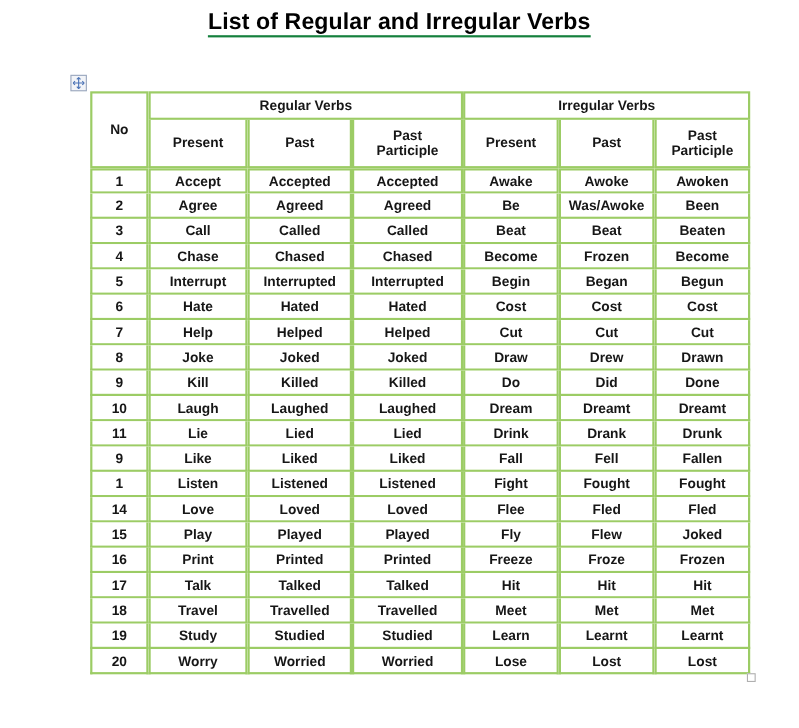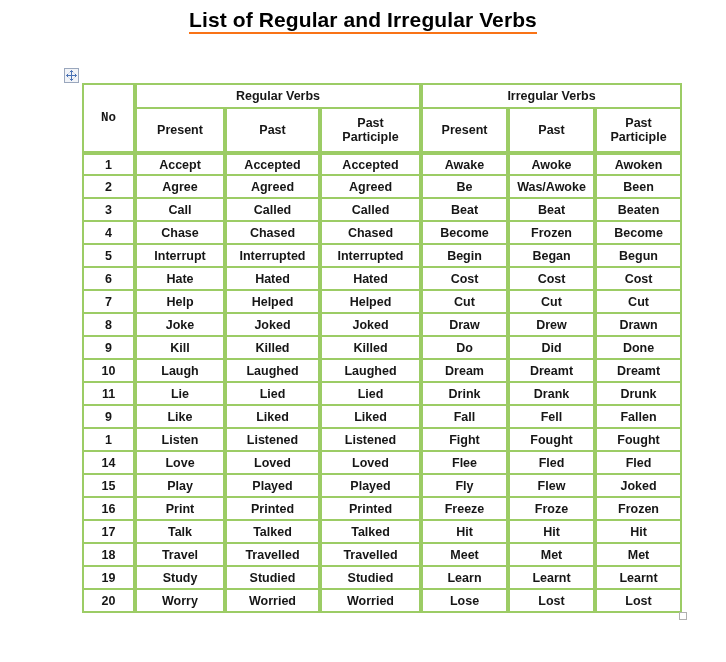--- a/index.html
+++ b/index.html
@@ -20,21 +20,21 @@
     left: 0;
     top: 8px;
     width: 726px;
     text-align: center;
     font-size: 21px;
     font-weight: bold;
     color: #000000;
     letter-spacing: 0.1px;
   }
   #page-title span {
-    border-bottom: 2px solid #f97316;
+    border-bottom: 2px solid #15803d;
     padding-bottom: 1px;
   }
 
   
   #move-handle {
     position: absolute;
     left: 64px;
     top: 68px;
     width: 15px;
     height: 15px;
@@ -93,21 +93,20 @@
 
   th.group-head {
     background: #f6c79c;
     height: 26px;
     font-size: 13px;
   }
   th.no-head {
     background: #f6c79c;
     width: 53px;
     font-size: 13px;
-    font-family: Liberation Mono, monospace;
   }
   th.sub-head {
     height: 44px;
     font-size: 13px;
     background: #ffffff;
   }
 
   td.num-cell {
     width: 53px;
     height: 23px;

